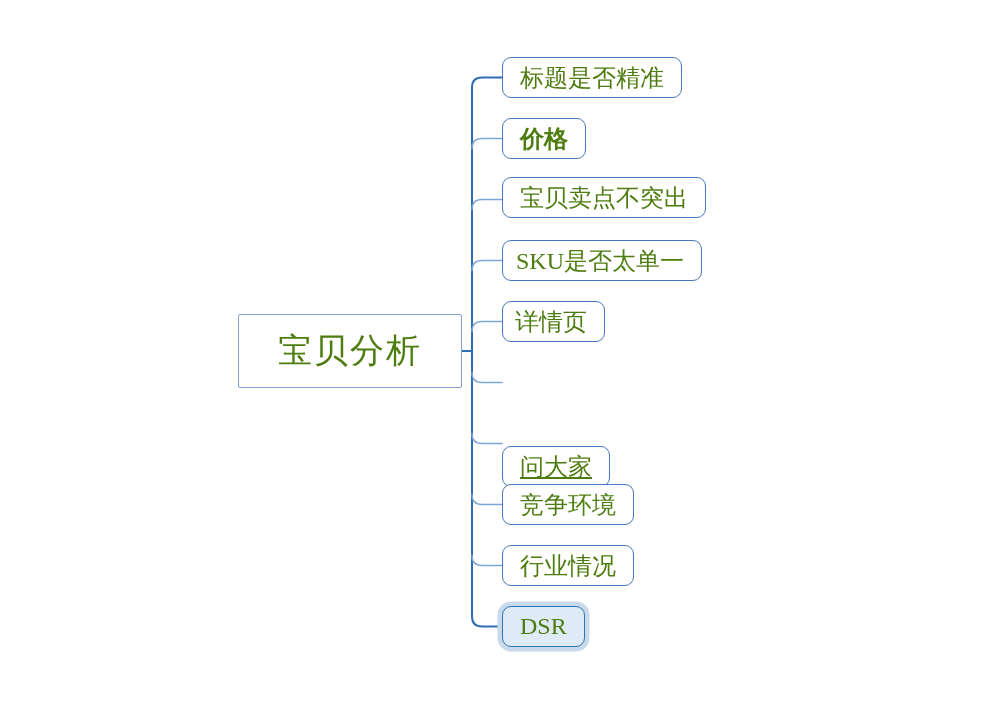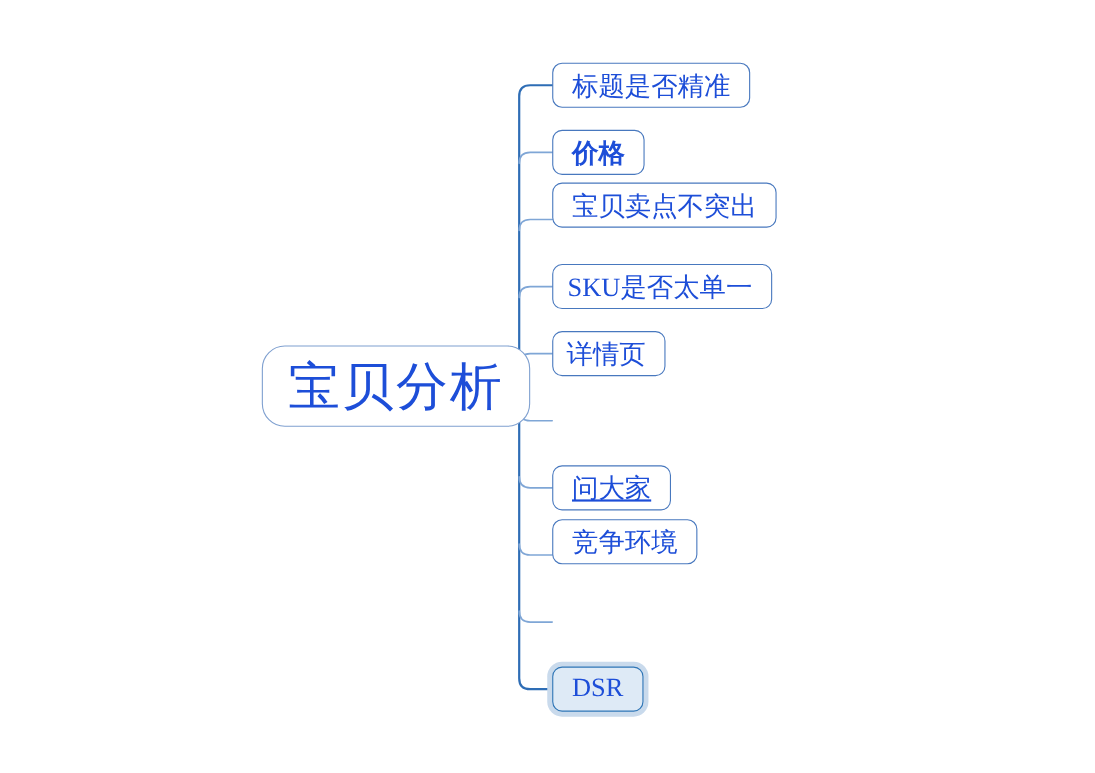--- a/index.html
+++ b/index.html
@@ -17,32 +17,32 @@
     width: 995px; height: 703px;
     pointer-events: none;
   }
   .node {
     position: absolute;
     box-sizing: border-box;
     display: flex;
     align-items: center;
     white-space: nowrap;
     background: #ffffff;
-    color: #1d4ed8;
+    color: #4d7c0f;
     cursor: default;
   }
   .node.root {
     left: 238px;
     top: 314px;
-    width: 244px;
+    width: 224px;
     height: 74px;
     justify-content: center;
     border: 1.5px solid #7FA0D0;
-    border-radius: 21px;
-    font-size: 47px;
+    border-radius: 2px;
+    font-size: 34px;
     letter-spacing: 2px;
   }
   .node.child {
     left: 502px;
     height: 41px;
     padding: 0 17px;
     border: 1.5px solid #4878BE;
     border-radius: 9px;
     font-size: 24px;
   }
@@ -64,19 +64,20 @@
       <path d="M 472 270.5 Q 472 260.5 482 260.5 L 502 260.5" fill="none" stroke="#7FA6D6" stroke-width="1.5" stroke-linecap="round"></path>
       <path d="M 472 331.5 Q 472 321.5 482 321.5 L 502 321.5" fill="none" stroke="#7FA6D6" stroke-width="1.5" stroke-linecap="round"></path>
       <path d="M 472 372.5 Q 472 382.5 482 382.5 L 502 382.5" fill="none" stroke="#7FA6D6" stroke-width="1.5" stroke-linecap="round"></path>
       <path d="M 472 433.5 Q 472 443.5 482 443.5 L 502 443.5" fill="none" stroke="#7FA6D6" stroke-width="1.5" stroke-linecap="round"></path>
       <path d="M 472 494.5 Q 472 504.5 482 504.5 L 502 504.5" fill="none" stroke="#7FA6D6" stroke-width="1.5" stroke-linecap="round"></path>
       <path d="M 472 555.5 Q 472 565.5 482 565.5 L 502 565.5" fill="none" stroke="#7FA6D6" stroke-width="1.5" stroke-linecap="round"></path>
     </svg>
   <div class="node root">宝贝分析</div>
 <div class="node child" style="top: 57px;">标题是否精准</div>
     <div class="node child" style="top: 118px; font-weight: bold;">价格</div>
-    <div class="node child" style="top: 166px;">宝贝卖点不突出</div>
+    <div class="node child" style="top: 177px;">宝贝卖点不突出</div>
     <div class="node child" style="top: 240px; padding-left: 13px;">SKU是否太单一</div>
     <div class="node child" style="top: 301px; padding-left: 12px;">详情页</div>
-    <div class="node child" style="top: 423px; text-decoration: underline;">问大家</div>
-    <div class="node child" style="top: 472px;">竞争环境</div>
+    <div class="node child" style="top: 446px; text-decoration: underline;">问大家</div>
+    <div class="node child" style="top: 484px;">竞争环境</div>
+    <div class="node child" style="top: 545px;">行业情况</div>
     <div class="node child selected" style="top: 606px;">DSR</div>
   </div>
 
 </body></html>

